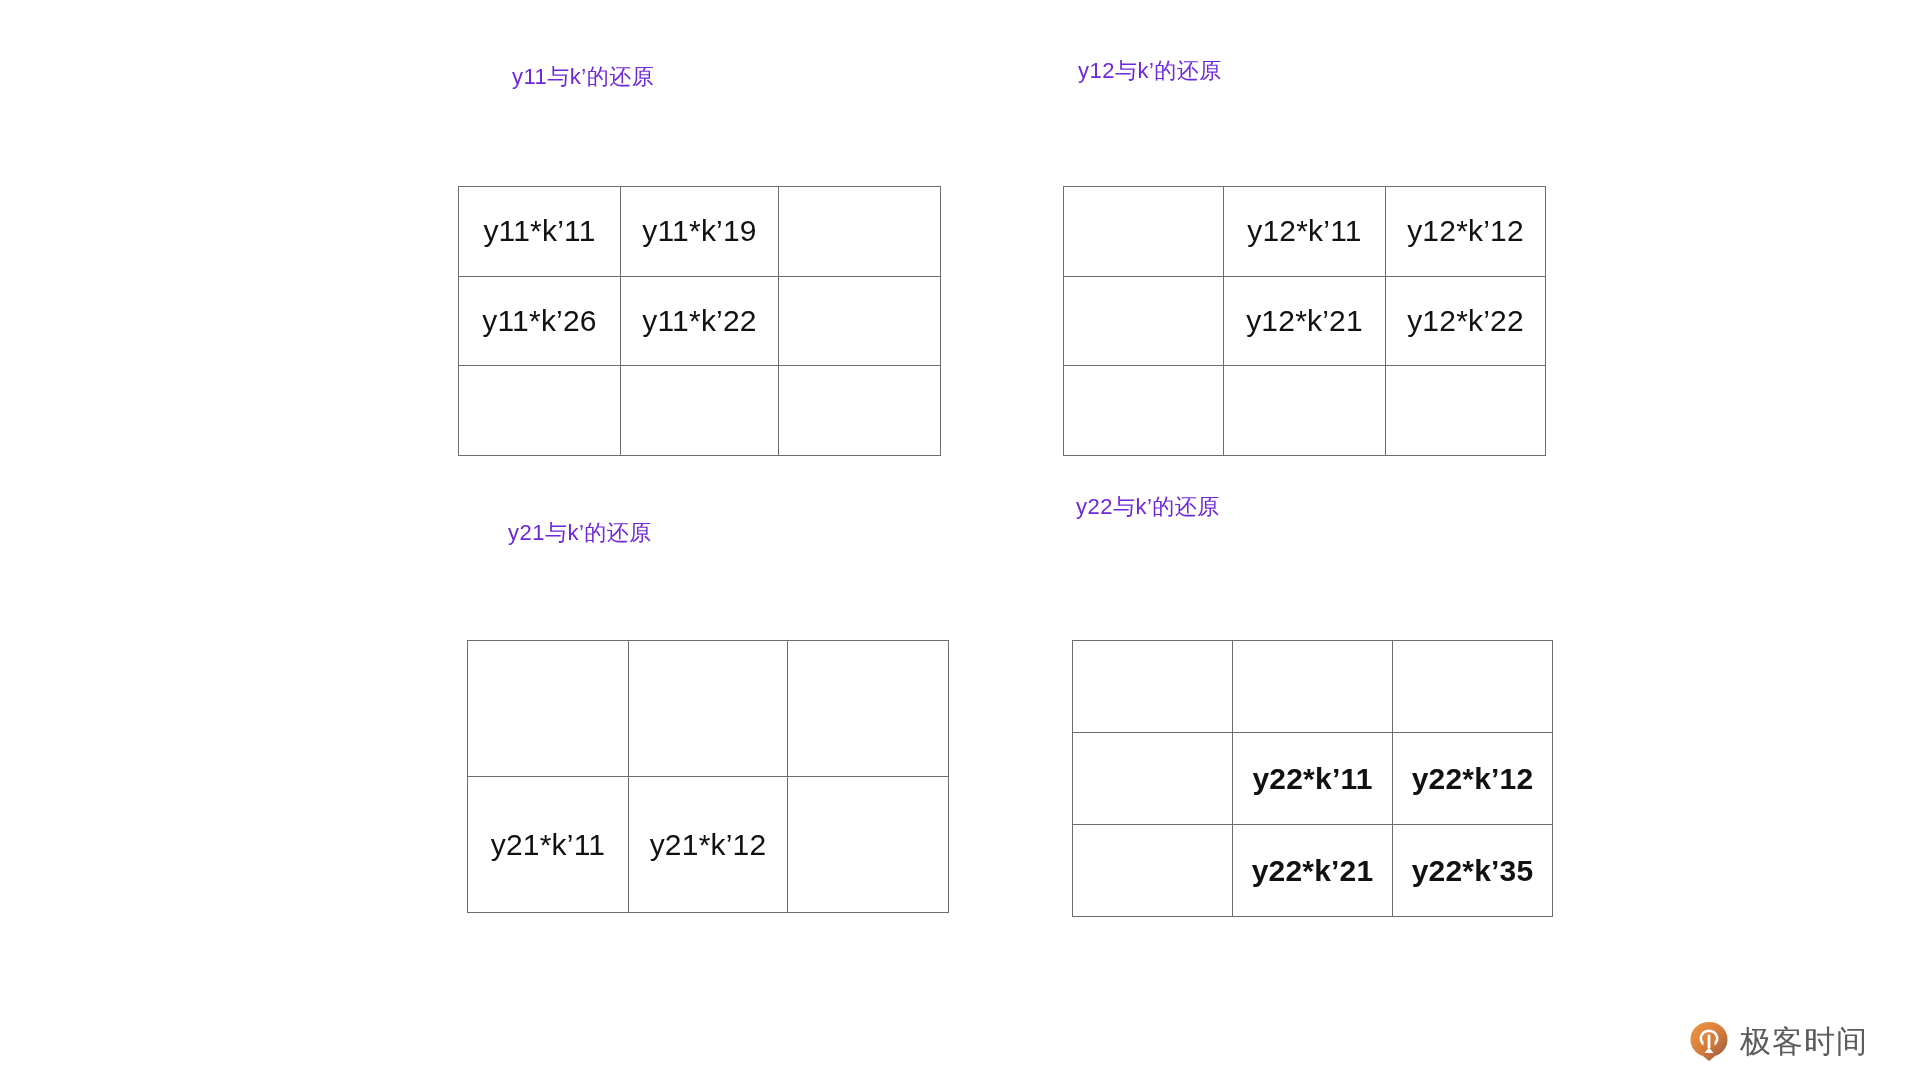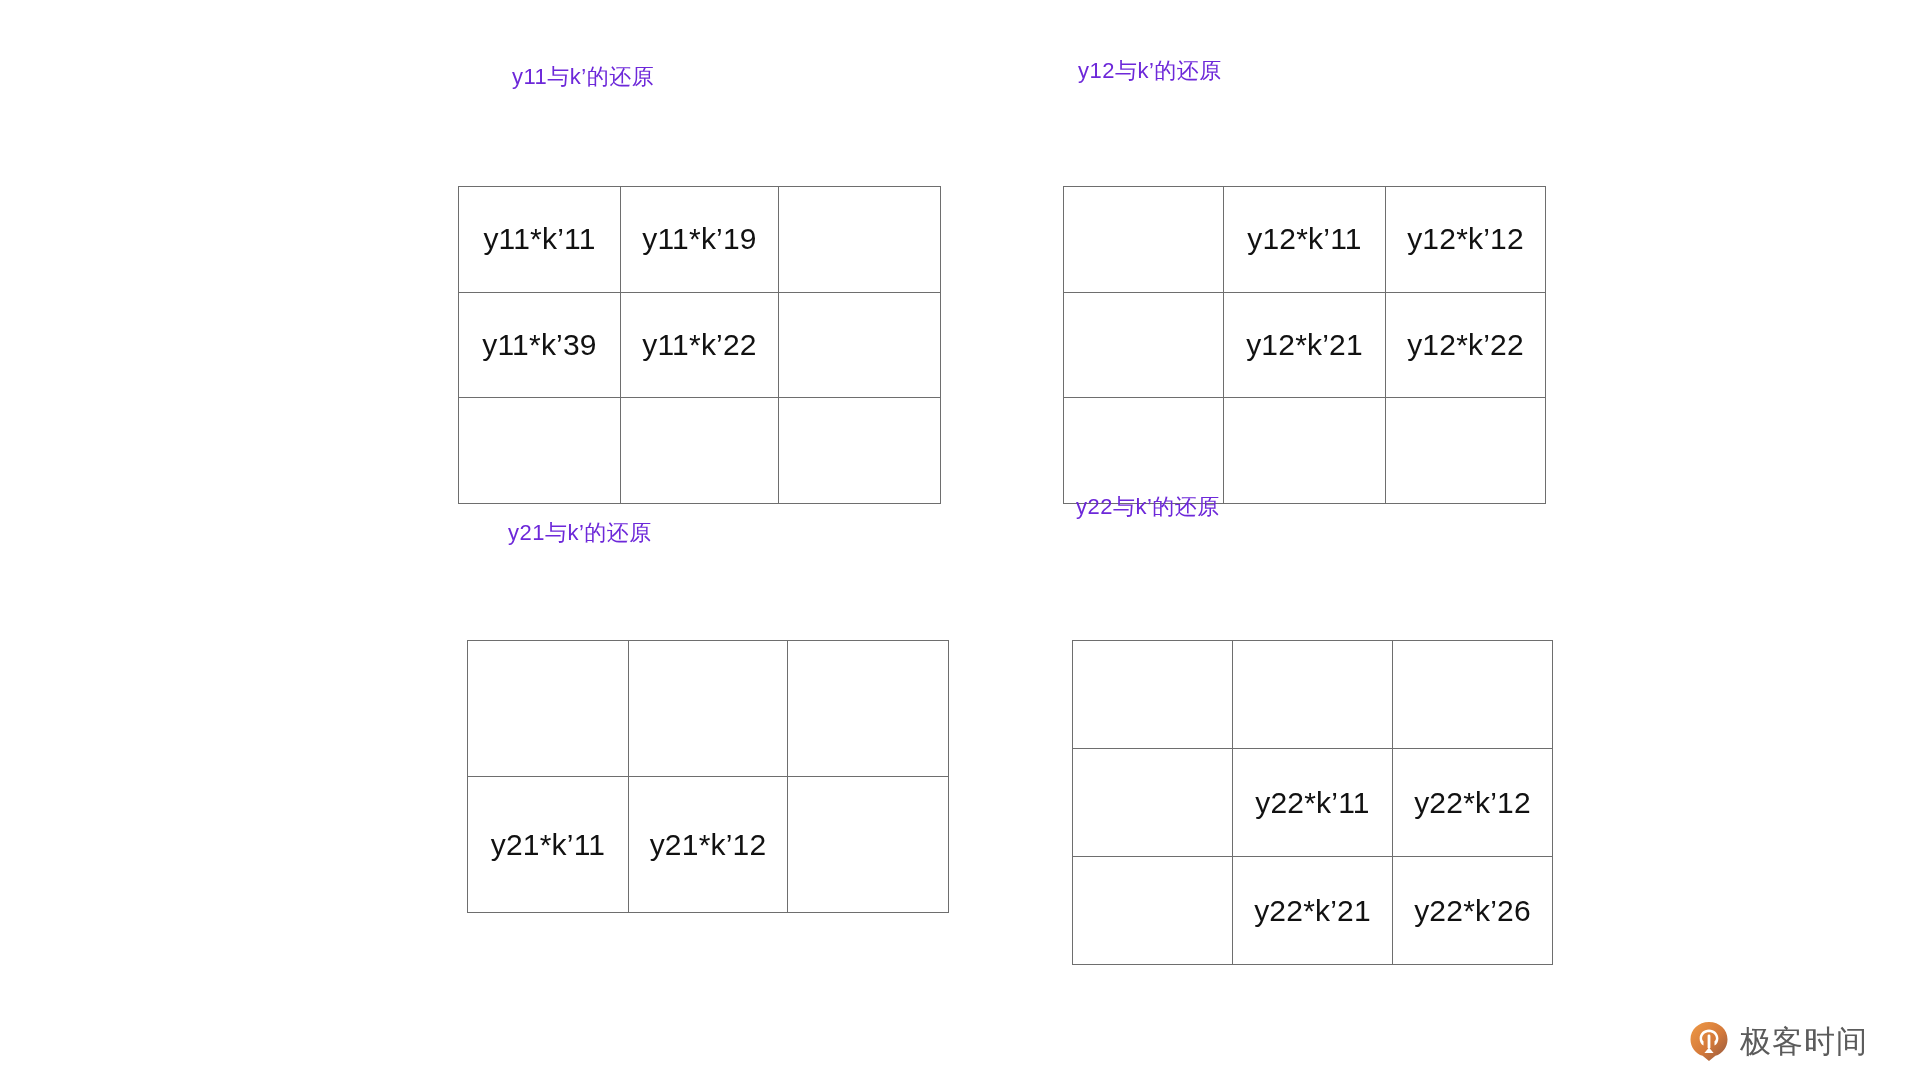--- a/index.html
+++ b/index.html
@@ -41,21 +41,21 @@
     border-collapse: collapse;
     table-layout: fixed;
   }
   .grid td {
     border: 1.6px solid #6e6e6e;
     text-align: center;
     vertical-align: middle;
     font-size: 30px;
     line-height: 1;
     color: #111111;
-    padding: 8px;
+    padding: 0;
     white-space: nowrap;
     letter-spacing: 0.2px;
   }
 
   
   #panel-1 .panel-title { left: 512px; top: 66px; }
   #panel-1 .grid { left: 458px; top: 186px; width: 482px; height: 266px; }
   #panel-1 .grid td { height: 88.6px; }
   #panel-1 .grid col.c1 { width: 162px; }
   #panel-1 .grid col.c2 { width: 158px; }
@@ -72,21 +72,21 @@
   
   #panel-3 .panel-title { left: 508px; top: 522px; }
   #panel-3 .grid { left: 467px; top: 640px; width: 481px; height: 273px; }
   #panel-3 .grid td { height: 91px; }
   #panel-3 .grid col.c1 { width: 161px; }
   #panel-3 .grid col.c2 { width: 159px; }
   #panel-3 .grid col.c3 { width: 161px; }
 
   
   #panel-4 .panel-title { left: 1076px; top: 496px; }
-  #panel-4 .grid { left: 1072px; top: 640px; width: 480px; height: 273px; }
+  #panel-4 .grid { left: 1072px; top: 640px; width: 480px; height: 273px; font-weight: bold; }
   #panel-4 .grid td { height: 91px; }
   #panel-4 .grid col.c1 { width: 160px; }
   #panel-4 .grid col.c2 { width: 160px; }
   #panel-4 .grid col.c3 { width: 160px; }
 
   
   .watermark {
     position: absolute;
     left: 1688px;
     top: 995px;
@@ -121,21 +121,21 @@
           <col class="c2">
           <col class="c3">
         </colgroup>
       <tbody>
         <tr>
           <td>y11*k’11</td>
           <td>y11*k’19</td>
           <td></td>
         </tr>
         <tr>
-          <td>y11*k’39</td>
+          <td>y11*k’26</td>
           <td>y11*k’22</td>
           <td></td>
         </tr>
         <tr>
           <td></td>
           <td></td>
           <td></td>
         </tr>
       </tbody>
     </table>
@@ -207,21 +207,21 @@
           <td></td>
         </tr>
         <tr>
           <td></td>
           <td>y22*k’11</td>
           <td>y22*k’12</td>
         </tr>
         <tr>
           <td></td>
           <td>y22*k’21</td>
-          <td>y22*k’26</td>
+          <td>y22*k’35</td>
         </tr>
       </tbody>
     </table>
   </div>
 
   <div class="watermark">
     <span class="wm-mark">
       <svg viewBox="0 0 42 42" width="42" height="42" aria-hidden="true">
         <defs>
           <linearGradient id="gtg" x1="0" y1="0" x2="1" y2="1">

